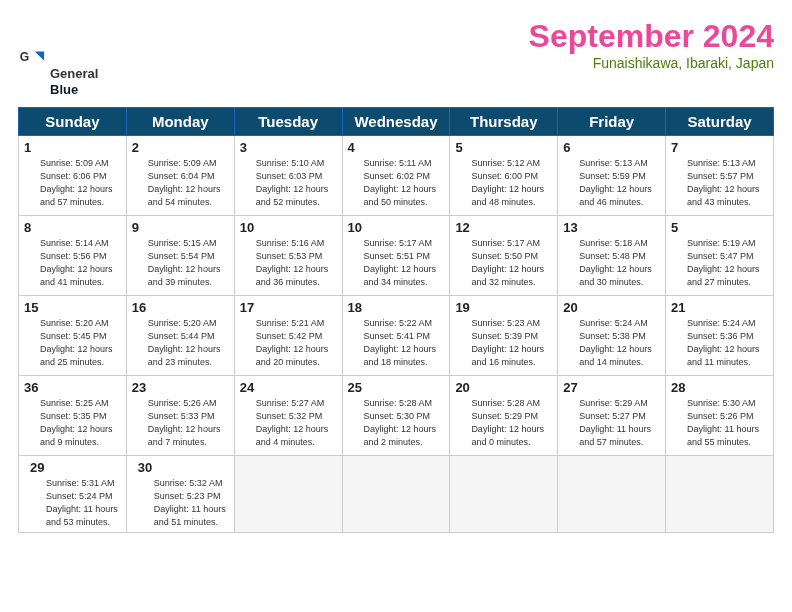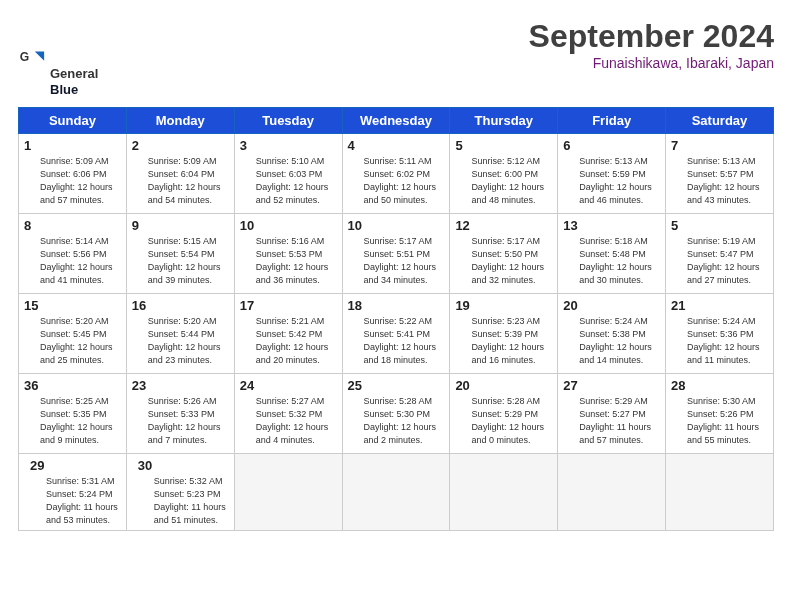--- a/index.html
+++ b/index.html
@@ -38,37 +38,37 @@
     .logo-icon {
       width: 28px;
       height: 28px;
     }
     .title-block {
       text-align: right;
     }
     .month-title {
       font-size: 32px;
       font-weight: bold;
-      color: #404040;
+      color: #ec4899;
     }
     .location {
       font-size: 14px;
-      color: #701a75;
+      color: #4d7c0f;
     }
     table {
       width: 100%;
       border-collapse: collapse;
       table-layout: fixed;
     }
     .col-header {
-      background: #1d4ed8;
+      background: #0c4a6e;
       color: #fff;
       text-align: center;
       padding: 5px 2px;
-      font-size: 13px;
+      font-size: 15px;
       font-weight: bold;
       border: 1px solid #1565c0;
     }
     td.day-cell {
       vertical-align: top;
       padding: 4px 5px 3px 5px;
       border: 1px solid #ccc;
       font-size: 9.5px;
       color: #333;
       height: 80px;

